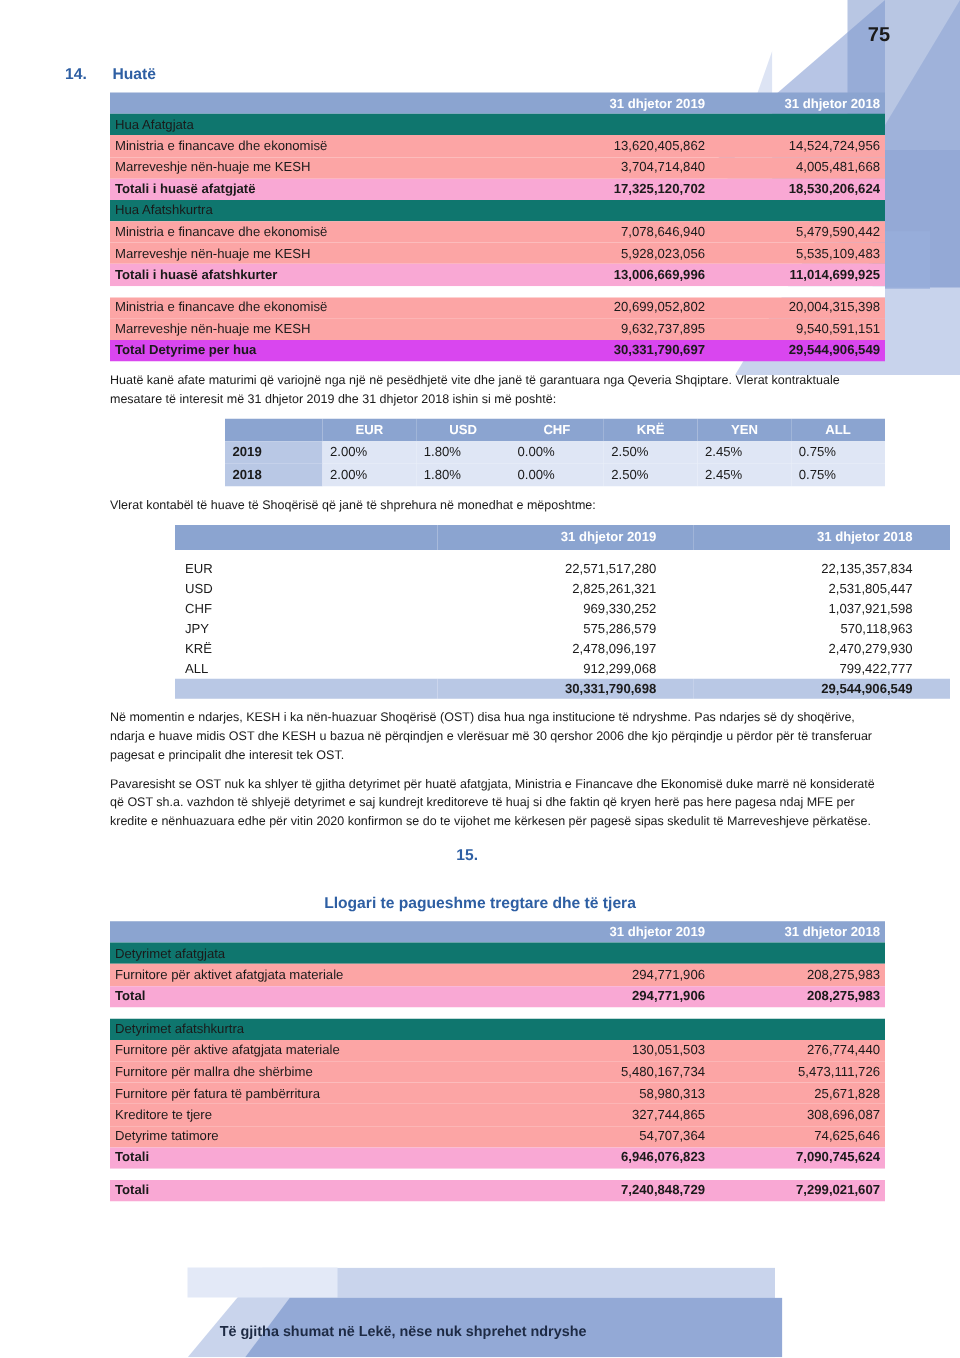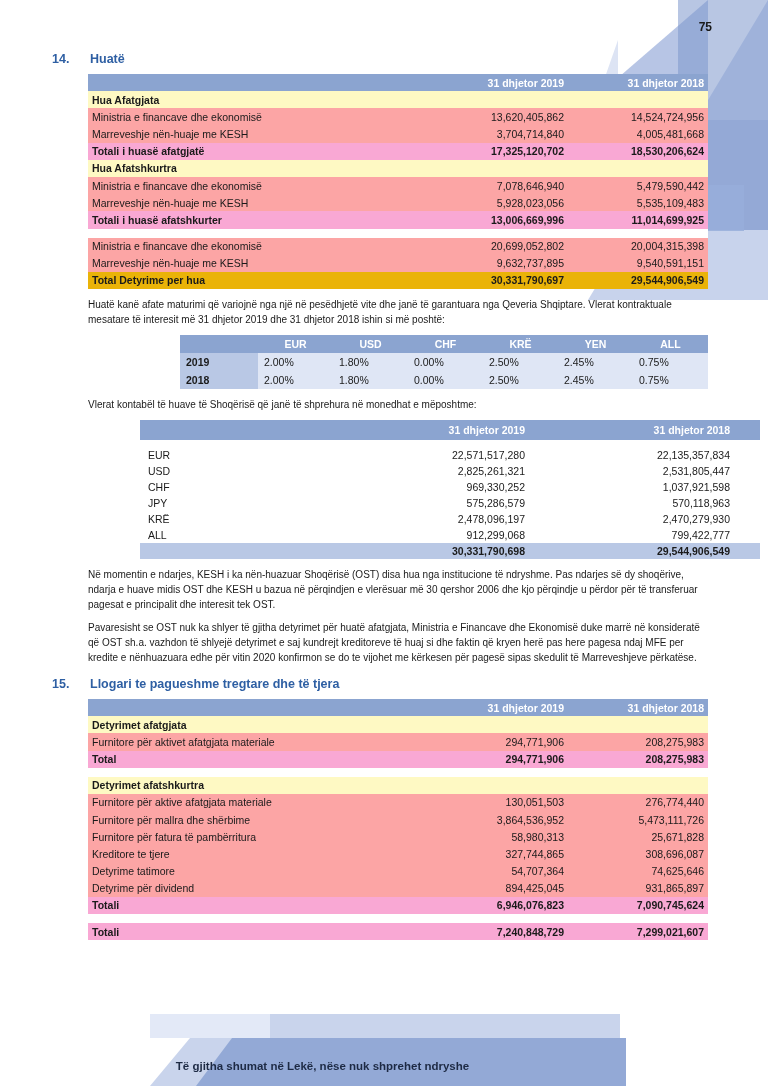--- a/index.html
+++ b/index.html
@@ -70,21 +70,21 @@
     text-align: center;
     font-size: 11.5px;
     font-weight: bold;
     color: #1d2a44;
     z-index: 5;
   }
 
   .page-number {
     position: absolute;
     top: 20px; right: 56px;
-    font-size: 12px;
+    font-size: 16px;
     font-weight: bold;
     color: #1a1a1a;
     z-index: 6;
   }
 
   .content {
     position: absolute;
     top: 52px;
     left: 52px;
     width: 664px;
@@ -122,23 +122,23 @@
   }
   .hdr td {
     background: #8ba4d0;
     color: #ffffff;
     font-weight: bold;
     text-align: center;
     padding: 3px 4px;
   }
   .hdr td.lbl { background: #8ba4d0; }
   .shade { background: #fca5a5; }
-  .subhead td { background: #fef9c3; font-weight: bold; }
+  .subhead td { background: #0f766e; font-weight: normal; }
   .total td { background: #f9a8d4; font-weight: bold; }
-  .total-dark td { background: #eab308; font-weight: bold; }
+  .total-dark td { background: #d946ef; font-weight: bold; }
   td.num { text-align: right; width: 140px; padding-right: 26px; }
   td.lbl { text-align: left; }
   tr.spacer td { height: 9px; background: #ffffff; padding: 0; }
 
   p.body {
     font-size: 10px;
     line-height: 1.5;
     margin: 8px 0 8px 36px;
     width: 620px;
     text-align: left;
@@ -348,21 +348,21 @@
           <td class="cl"></td>
           <td class="cn">30,331,790,698</td>
           <td class="cn">29,544,906,549</td>
         </tr>
       </tbody>
     </table>
 
     <p class="body">Në momentin e ndarjes, KESH i ka nën-huazuar Shoqërisë (OST) disa hua nga institucione të ndryshme. Pas ndarjes së dy shoqërive, ndarja e huave midis OST dhe KESH u bazua në përqindjen e vlerësuar më 30 qershor 2006 dhe kjo përqindje u përdor për të transferuar pagesat e principalit dhe interesit tek OST.</p>
     <p class="body tight">Pavaresisht se OST nuk ka shlyer të gjitha detyrimet për huatë afatgjata, Ministria e Financave dhe Ekonomisë duke marrë në konsideratë që OST sh.a. vazhdon të shlyejë detyrimet e saj kundrejt kreditoreve të huaj si dhe faktin që kryen herë pas here pagesa ndaj MFE per kredite e nënhuazuara edhe për vitin 2020 konfirmon se do te vijohet me kërkesen për pagesë sipas skedulit të Marreveshjeve përkatëse.</p>
 
-    <div class="section-head" style="margin-top:12px;">
+    <div class="section-head" style="margin-top:12px;flex-direction:column;">
       <span class="section-num">15.</span>
       <span class="section-title">Llogari te pagueshme tregtare dhe të tjera</span>
     </div>
 
     <table class="fin">
       <tbody>
         <tr class="hdr">
           <td class="lbl"></td>
           <td class="num">31 dhjetor 2019</td>
           <td class="num">31 dhjetor 2018</td>
@@ -390,42 +390,37 @@
           <td class="num"></td>
           <td class="num"></td>
         </tr>
         <tr class="shade">
           <td class="lbl">Furnitore për aktive afatgjata materiale</td>
           <td class="num">130,051,503</td>
           <td class="num">276,774,440</td>
         </tr>
         <tr class="shade">
           <td class="lbl">Furnitore për mallra dhe shërbime</td>
-          <td class="num">3,864,536,952</td>
+          <td class="num">5,480,167,734</td>
           <td class="num">5,473,111,726</td>
         </tr>
         <tr class="shade">
           <td class="lbl">Furnitore për fatura të pambërritura</td>
           <td class="num">58,980,313</td>
           <td class="num">25,671,828</td>
         </tr>
         <tr class="shade">
           <td class="lbl">Kreditore te tjere</td>
           <td class="num">327,744,865</td>
           <td class="num">308,696,087</td>
         </tr>
         <tr class="shade">
           <td class="lbl">Detyrime tatimore</td>
           <td class="num">54,707,364</td>
           <td class="num">74,625,646</td>
-        </tr>
-        <tr class="shade">
-          <td class="lbl">Detyrime për dividend</td>
-          <td class="num">894,425,045</td>
-          <td class="num">931,865,897</td>
         </tr>
         <tr class="total">
           <td class="lbl">Totali</td>
           <td class="num">6,946,076,823</td>
           <td class="num">7,090,745,624</td>
         </tr>
         <tr class="spacer">
             <td colspan="3"></td>
           </tr>
         <tr class="total">

